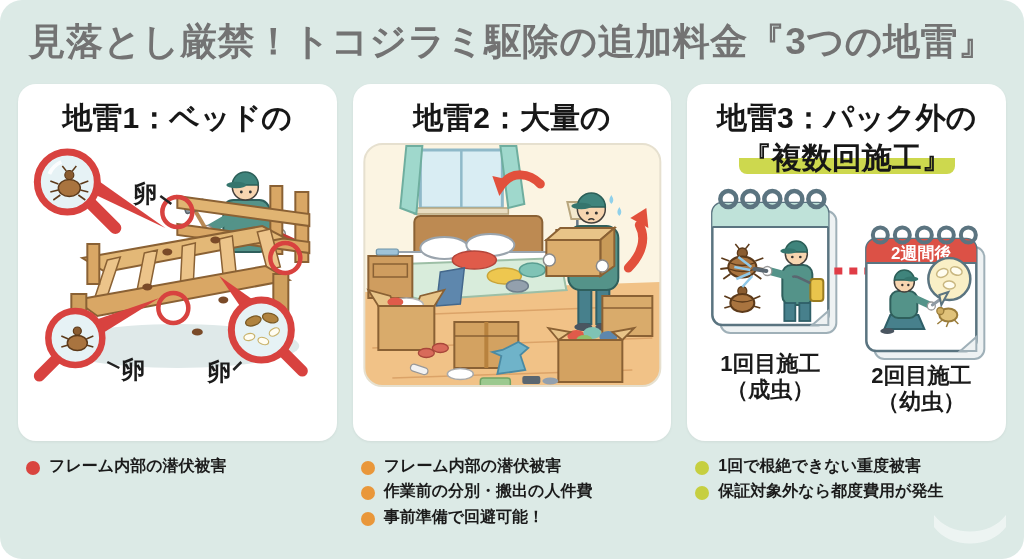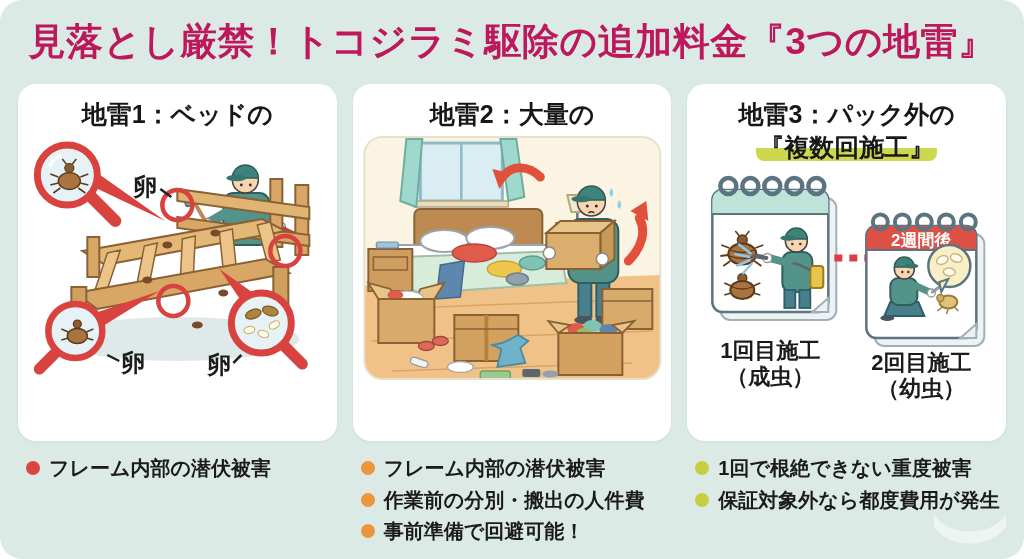--- a/index.html
+++ b/index.html
@@ -1,28 +1,28 @@
 <!DOCTYPE html>
 <html><head>
 <meta charset="utf-8">
 <style>
   html,body{margin:0;padding:0;background:#ffffff;}
   body{width:1024px;height:559px;position:relative;overflow:hidden;
        font-family:"Liberation Sans","DejaVu Sans",sans-serif;color:#1b1b1b;}
   .poster{position:absolute;inset:0;background:#dceae6;border-radius:22px;overflow:hidden;}
   .title{height:84px;display:flex;align-items:center;justify-content:center;
-         font-size:37px;font-weight:900;letter-spacing:.5px;color:#be185d;white-space:nowrap;}
+         font-size:37px;font-weight:900;letter-spacing:.5px;color:#737373;white-space:nowrap;}
   .cards{display:grid;grid-template-columns:repeat(3,1fr);gap:16px;padding:0 18px;height:357px;}
   .card{background:#fff;border-radius:18px;box-shadow:0 1px 3px rgba(0,0,0,.06);
         padding:6px 8px 0;box-sizing:border-box;overflow:hidden;}
-  .card-title{font-size:25px;font-weight:900;text-align:center;line-height:1.32;margin:8px 0 2px;color:#171717;}
+  .card-title{font-size:30px;font-weight:900;text-align:center;line-height:1.32;margin:8px 0 2px;color:#171717;}
   .hl{background:linear-gradient(to bottom,transparent 52%,var(--hl) 52%);border-radius:8px;padding:0 3px;}
   .illus{display:block;width:100%;height:250px;}
   .bullets{list-style:none;margin:12px 0 0 8px;padding:0;}
-  .bullets li{display:flex;align-items:flex-start;gap:9px;font-size:20px;font-weight:800;
+  .bullets li{display:flex;align-items:flex-start;gap:9px;font-size:16px;font-weight:800;
               line-height:1.58;color:#1b1b1b;}
   .bullets li::before{content:"";flex:0 0 auto;width:14px;height:14px;border-radius:50%;
               background:var(--dot);margin-top:8px;}
   svg text{font-family:"Liberation Sans","DejaVu Sans",sans-serif;font-weight:900;fill:#1b1b1b;}
   .watermark{position:absolute;right:14px;bottom:6px;width:80px;height:42px;opacity:.5;}
 </style>
 </head>
 <body>
 
 <div class="poster">

